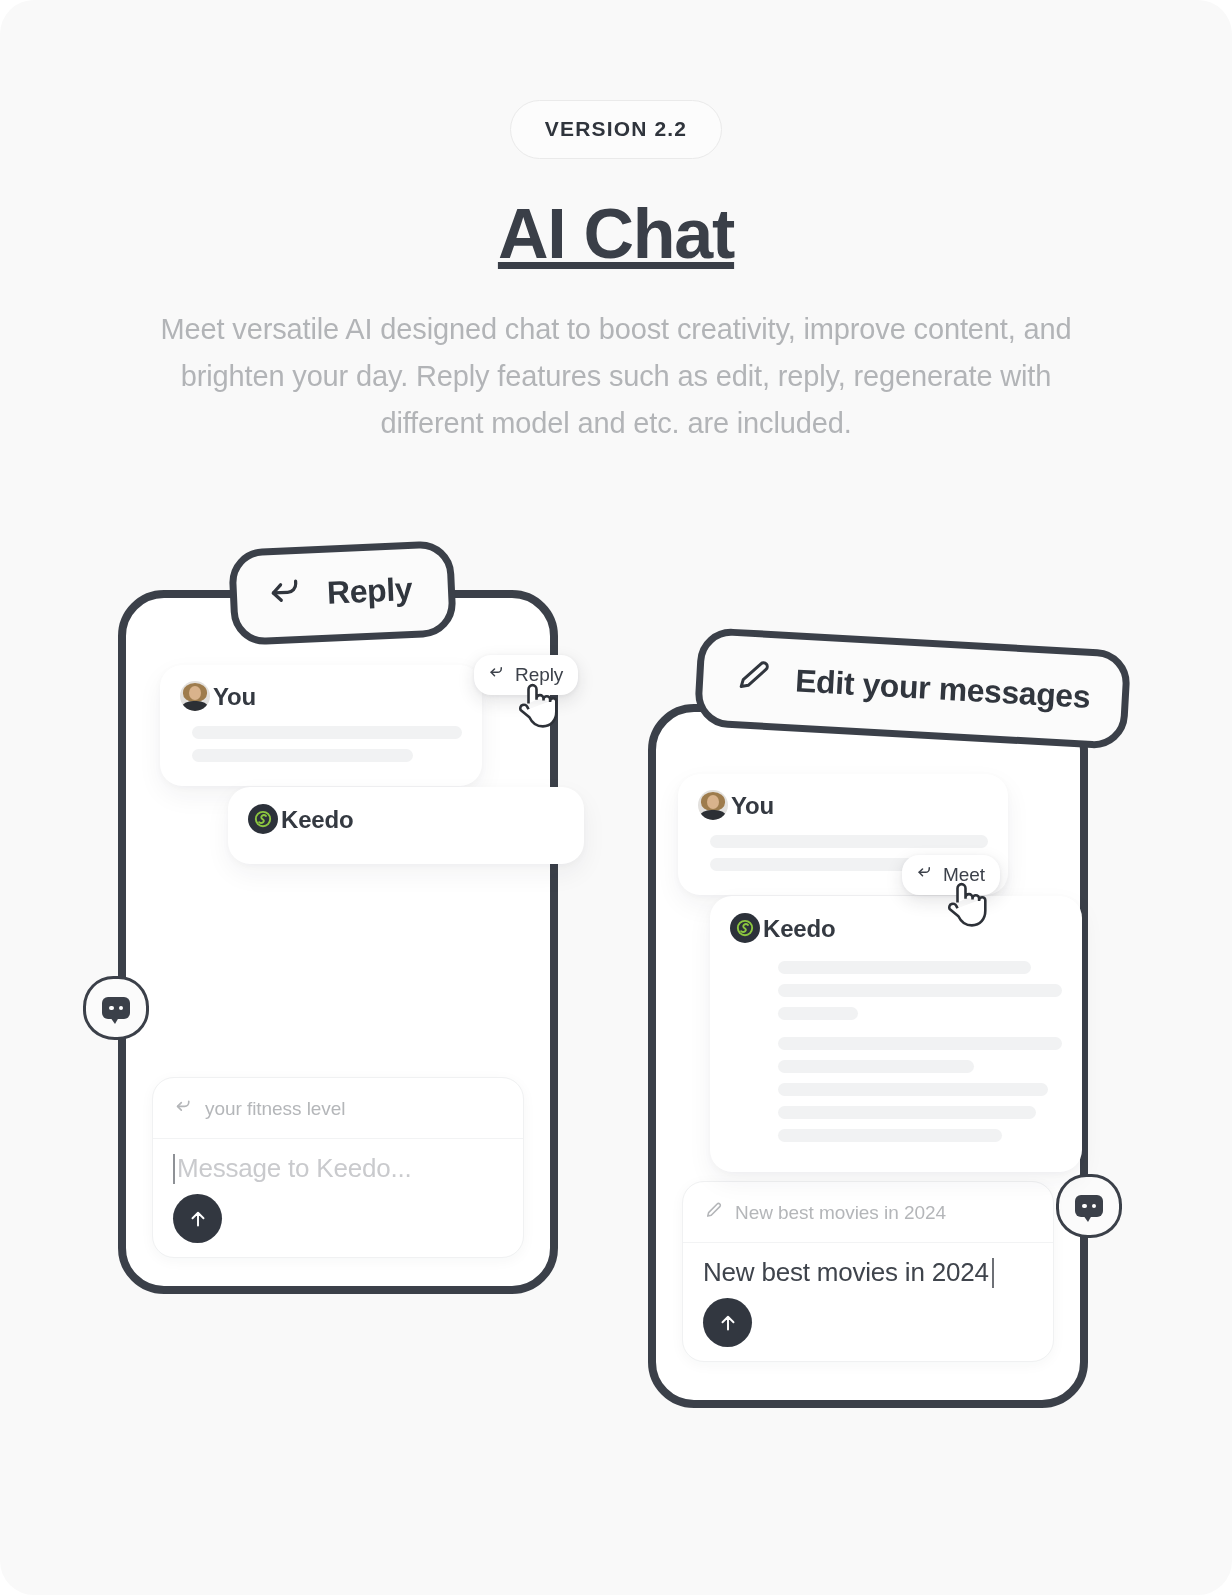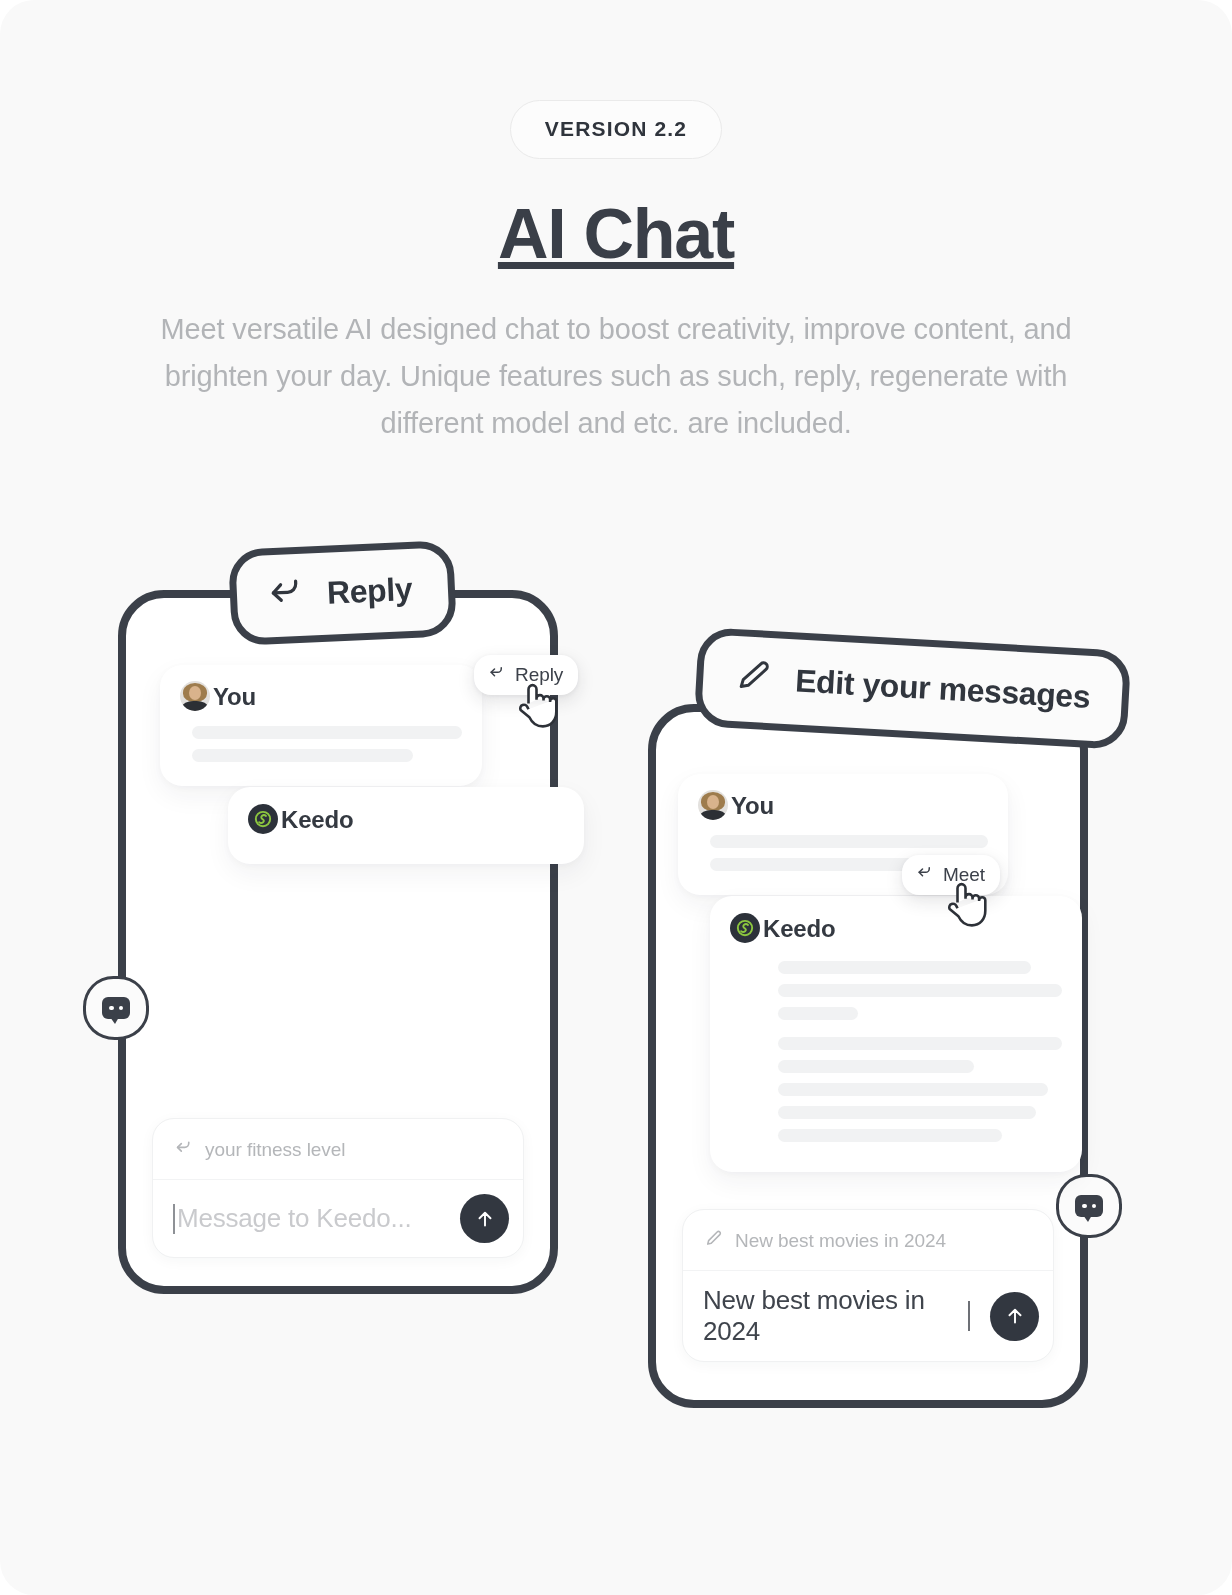--- a/index.html
+++ b/index.html
@@ -321,23 +321,23 @@
     border-bottom: 1.5px solid #f2f3f4;
   }
   .quote-text {
     font-size: 19px;
     color: #b4b6b9;
     letter-spacing: -0.003em;
   }
 
   .composer-input {
     display: flex;
-    align-items: center;
     padding: 14px 14px 14px 20px;
-    gap: 20px;
+    gap: 10px;
+    flex-direction: column;
   }
   .input-text {
     flex: 1;
     display: flex;
     align-items: center;
     font-size: 26px;
     letter-spacing: -0.008em;
   }
   .caret {
     display: inline-block;
@@ -367,21 +367,21 @@
   }
 </style>
 </head>
 <body>
 
 <div class="page">
 
   <div class="header">
     <div class="version-pill">VERSION 2.2</div>
     <h1 class="title">AI Chat</h1>
-    <p class="subtitle">Meet versatile AI designed chat to boost creativity, improve content, and brighten your day. Unique features such as such, reply, regenerate with different model and etc. are included.</p>
+    <p class="subtitle">Meet versatile AI designed chat to boost creativity, improve content, and brighten your day. Reply features such as edit, reply, regenerate with different model and etc. are included.</p>
   </div>
 
   <div class="phone phone-left">
     <div class="phone-screen">
 
       <div class="side-nub left">
         <span class="nub-bubble">
           <span class="nub-dot"></span>
             <span class="nub-dot"></span>
         </span>

